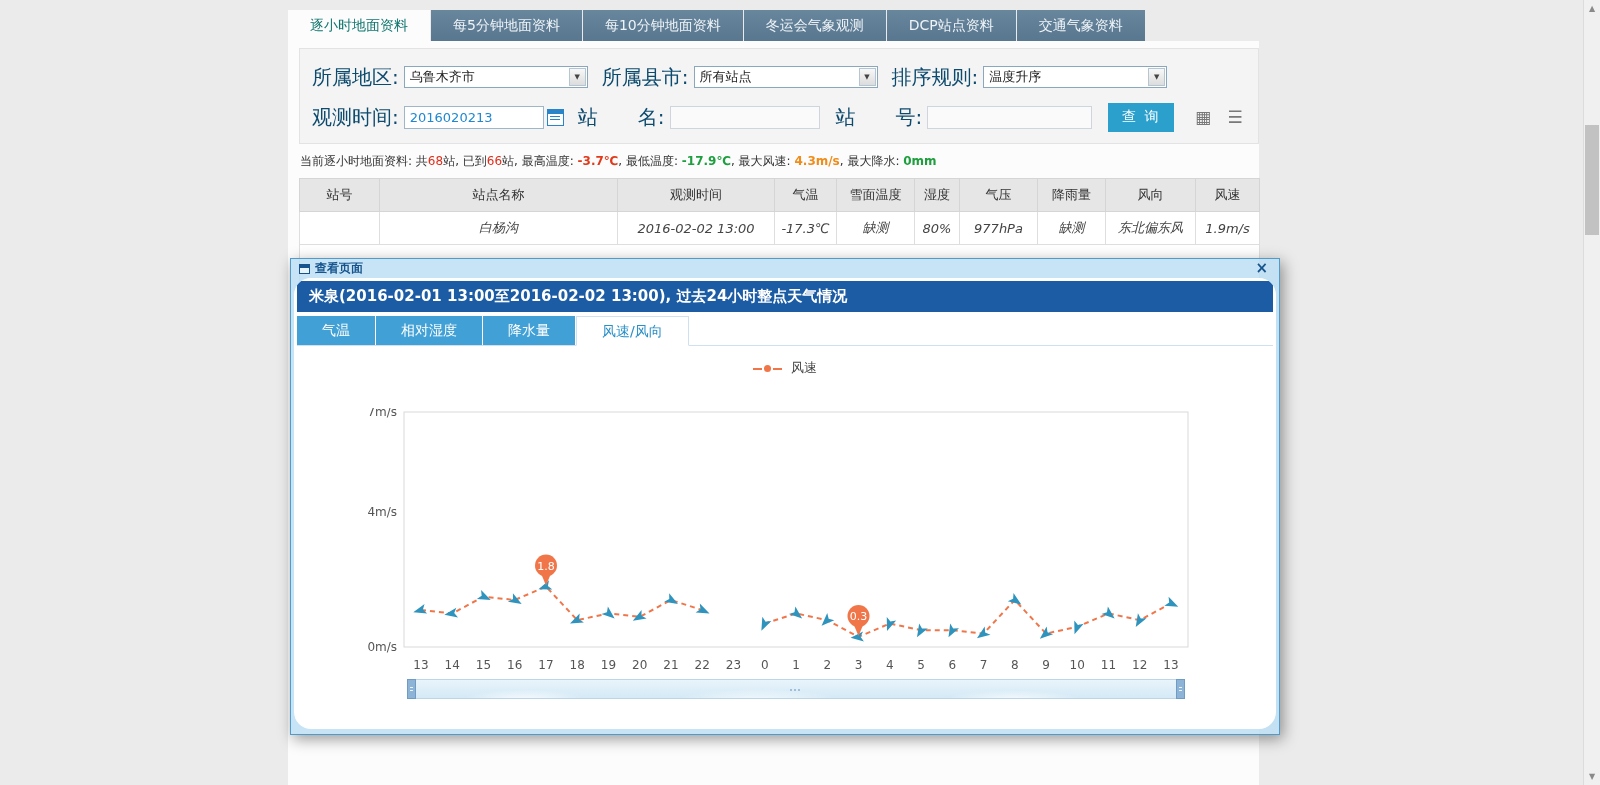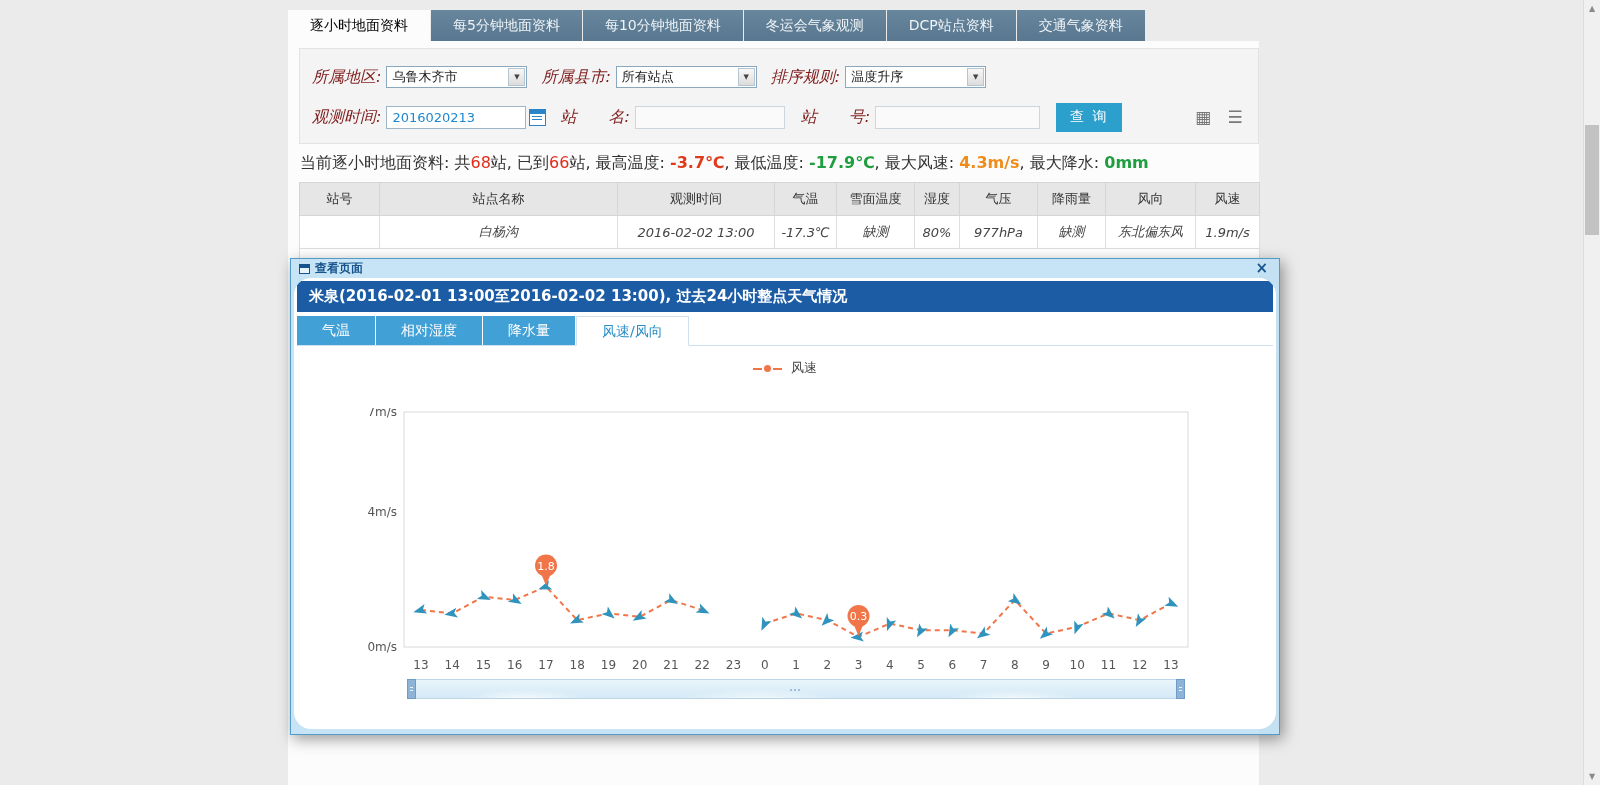--- a/index.html
+++ b/index.html
@@ -9,49 +9,49 @@
     width:1600px; height:785px; overflow:hidden; position:relative;
     background:#ebebeb;
     font-family:"DejaVu Sans","Liberation Sans",sans-serif;
     font-size:14px; color:#333;
   }
 
   
   .top-tabs { position:absolute; left:288px; top:10px; height:31px; display:flex; z-index:1; }
   .top-tab { padding:0 22px; line-height:31px; background:linear-gradient(180deg,#68869c,#587790);
              color:#eef3f7; font-size:14px; margin-right:1px; cursor:default; white-space:nowrap; }
-  .top-tab.active { background:#fcfcfc; color:#000000; }
+  .top-tab.active { background:#fcfcfc; color:#0f766e; }
 
   
   .content { position:absolute; left:288px; top:41px; width:971px; height:744px; background:#fcfcfc; }
 
   .filter-box { margin:7px 0 0 11px; width:960px; height:96px; background:#f4f4f4;
                 border:1px solid #e3e3e3; padding:8px 12px; }
   .f-row { display:flex; align-items:center; height:40px; }
-  .f-label { font-size:16px; color:#7f1d1d; margin-right:5px; white-space:pre;font-style:italic; }
-  .select { position:relative; width:141px; height:22px; background:#fff; border:1px solid #8aa8bd;
+  .f-label { font-size:20px; color:#0c4a6e; margin-right:5px; white-space:pre; }
+  .select { position:relative; width:184px; height:22px; background:#fff; border:1px solid #8aa8bd;
             font-size:13px; line-height:20px; padding:0 20px 0 5px; margin-right:14px; color:#222; }
   .dd-btn { position:absolute; right:1px; top:1px; width:17px; height:18px;
             background:linear-gradient(#f8f8f8,#dcdcdc); border:1px solid #b5c6d2; color:#444;
             font-size:7px; text-align:center; line-height:16px; }
   .txt-input { height:23px; border:1px solid #cdd6dd; background:#fafafa; font-size:13px;
                padding:0 5px; font-family:inherit; outline:none; }
   .date-input { width:140px; color:#1e88d2; background:#fff; border:1px solid #9fb6c8; }
   .cal-btn { width:17px; height:17px; margin:0 14px 0 3px; position:relative;
              border:1px solid #2a84c8; background:linear-gradient(#2a84c8 0 4px, #fff 4px); }
   .cal-btn:after { content:""; position:absolute; left:2px; top:6px; width:10px; height:1px;
                    background:#2a84c8; box-shadow:0 3px 0 #2a84c8; }
   .name-input { width:150px; margin-right:16px; }
   .no-input { width:165px; margin-right:16px; }
   .search-btn { width:66px; height:29px; background:#2ba0cd; color:#fff; border:0; font-size:14px;
                 font-family:inherit; letter-spacing:2px; }
   .view-icons { margin-left:auto; display:flex; gap:10px; }
   .vicon { width:22px; height:20px; color:#787878; font-size:17px; line-height:20px; text-align:center; }
 
-  .summary { margin:9px 0 0 12px; font-size:16px; white-space:nowrap; }
+  .summary { margin:9px 0 0 12px; font-size:12px; white-space:nowrap; }
 
   table.data { margin:8px 0 0 11px; width:960px; border-collapse:collapse; table-layout:fixed; }
   table.data th { height:33px; background:#e6e6e6; border:1px solid #d5d5d5; font-weight:normal;
                   font-size:13px; color:#333;margin-left:16px; }
   table.data td { height:33px; border:1px solid #dedede; text-align:center; font-size:13px; color:#444;
                   overflow:hidden; white-space:nowrap; }
   tr.r-gray td { background:#f0f0f0; }
   tr.r-white td { background:#ffffff;font-style:italic; }
   td.station-link { color:#3a78b5; }
   tr.spacer td { height:452px; background:#fff; border-left:1px solid #dedede; border-right:1px solid #dedede; }

